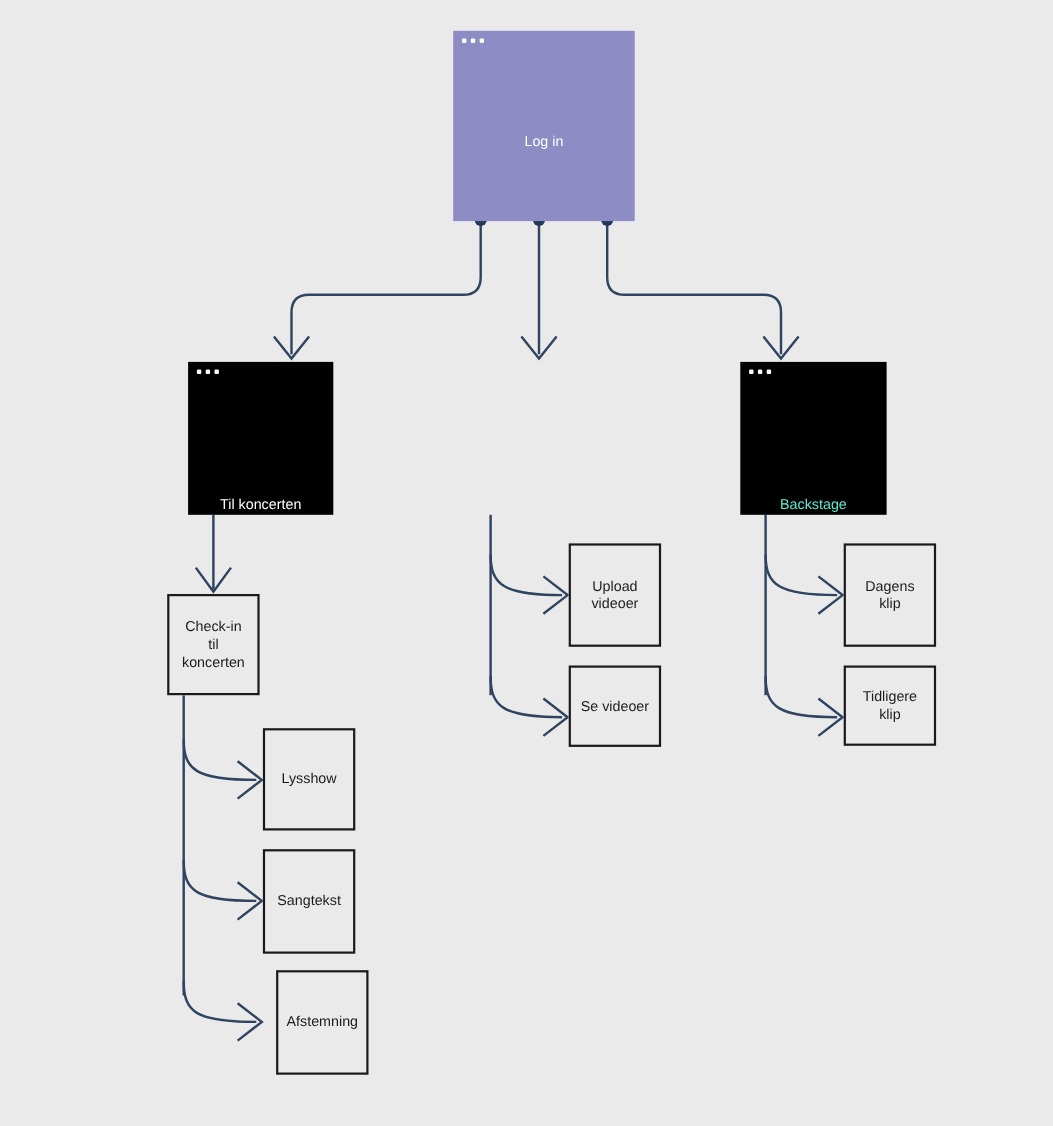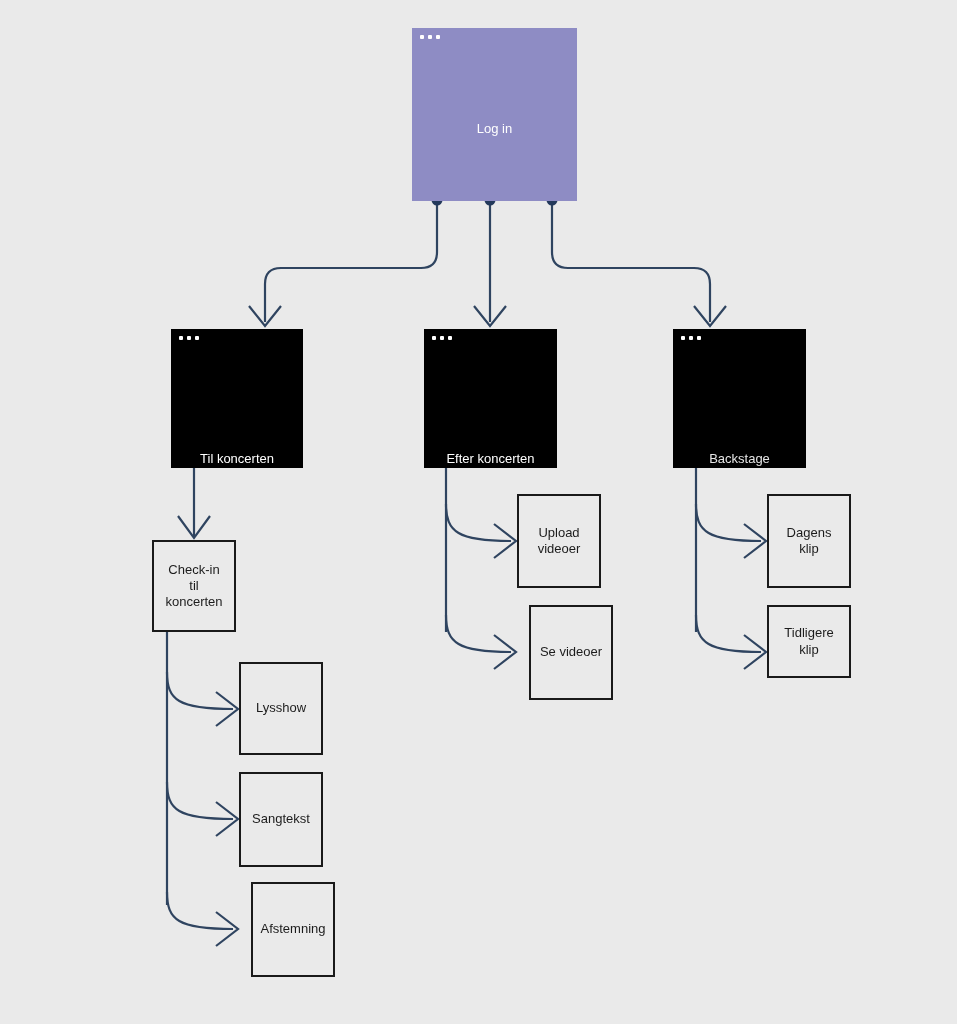--- a/index.html
+++ b/index.html
@@ -147,36 +147,28 @@
 
   <div class="screen dark" id="node-til-koncerten" style="left: 171px; top: 329px; width: 132px; height: 139px; background: rgb(0, 0, 0);">
     <div class="titlebar">
       <i></i>
         <i></i>
         <i></i>
     </div>
     <div class="screen-label" style="color: rgb(255, 255, 255);">Til koncerten</div>
   </div>
 
-  <div class="screen dark" id="node-efter-koncerten" style="left: 424px; top: 329px; width: 133px; height: 139px; background: rgb(0, 0, 0);">
-    <div class="titlebar">
-      <i></i>
-        <i></i>
-        <i></i>
-    </div>
-    <div class="screen-label" style="color: rgb(255, 255, 255);">Efter koncerten</div>
-  </div>
 
   <div class="screen dark" id="node-backstage" style="left: 673px; top: 329px; width: 133px; height: 139px; background: rgb(0, 0, 0);">
     <div class="titlebar">
       <i></i>
         <i></i>
         <i></i>
     </div>
-    <div class="screen-label" style="color: #e5e5e5;">Backstage</div>
+    <div class="screen-label" style="color: #5eead4;">Backstage</div>
   </div>
 
   <div class="rect" id="node-check-in" style="left: 152px; top: 540px; width: 84px; height: 92px;">
     <div class="rect-label">Check-in
 til
 koncerten</div>
   </div>
 
   <div class="rect" id="node-lysshow" style="left: 239px; top: 662px; width: 84px; height: 93px;">
     <div class="rect-label">Lysshow</div>
@@ -188,21 +180,21 @@
 
   <div class="rect" id="node-afstemning" style="left: 251px; top: 882px; width: 84px; height: 95px;">
     <div class="rect-label">Afstemning</div>
   </div>
 
   <div class="rect" id="node-upload-videoer" style="left: 517px; top: 494px; width: 84px; height: 94px;">
     <div class="rect-label">Upload
 videoer</div>
   </div>
 
-  <div class="rect" id="node-se-videoer" style="left: 517px; top: 605px; width: 84px; height: 95px; margin-left: 12px;">
+  <div class="rect" id="node-se-videoer" style="left: 517px; top: 605px; width: 84px; height: 74px;">
     <div class="rect-label">Se videoer</div>
   </div>
 
   <div class="rect" id="node-dagens-klip" style="left: 767px; top: 494px; width: 84px; height: 94px;">
     <div class="rect-label">Dagens
 klip</div>
   </div>
 
   <div class="rect" id="node-tidligere-klip" style="left: 767px; top: 605px; width: 84px; height: 73px;">
     <div class="rect-label">Tidligere

